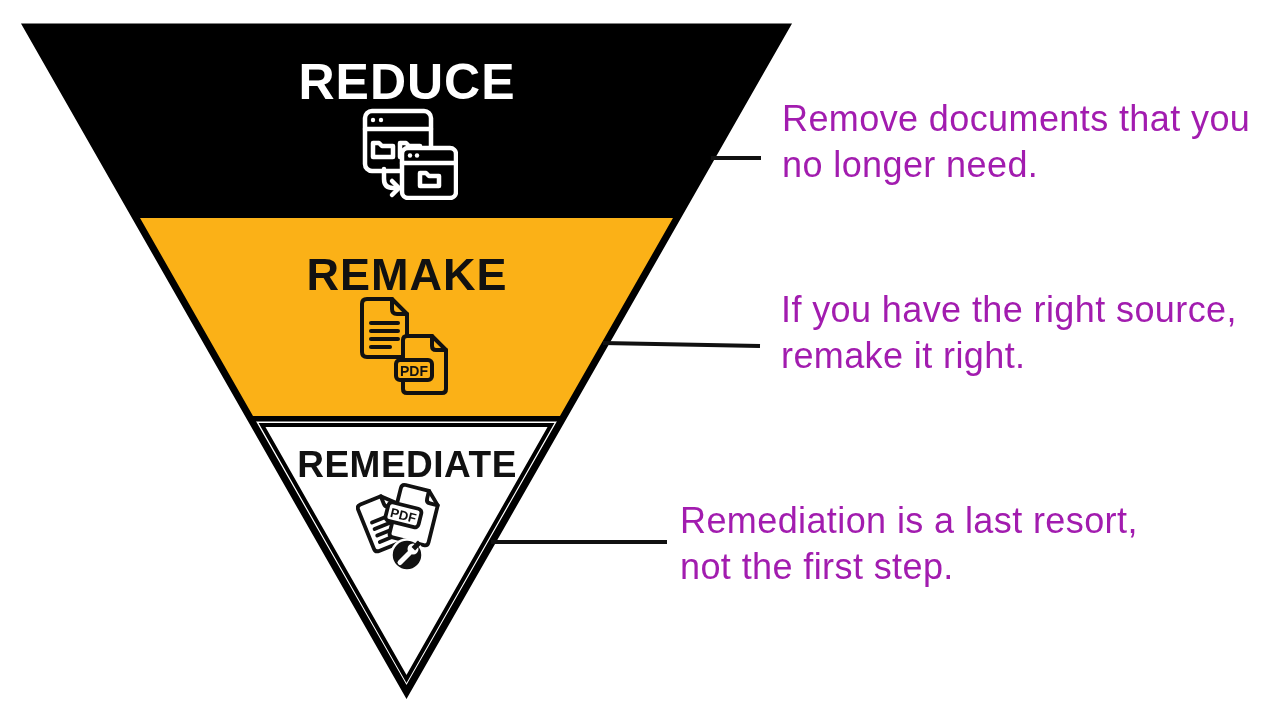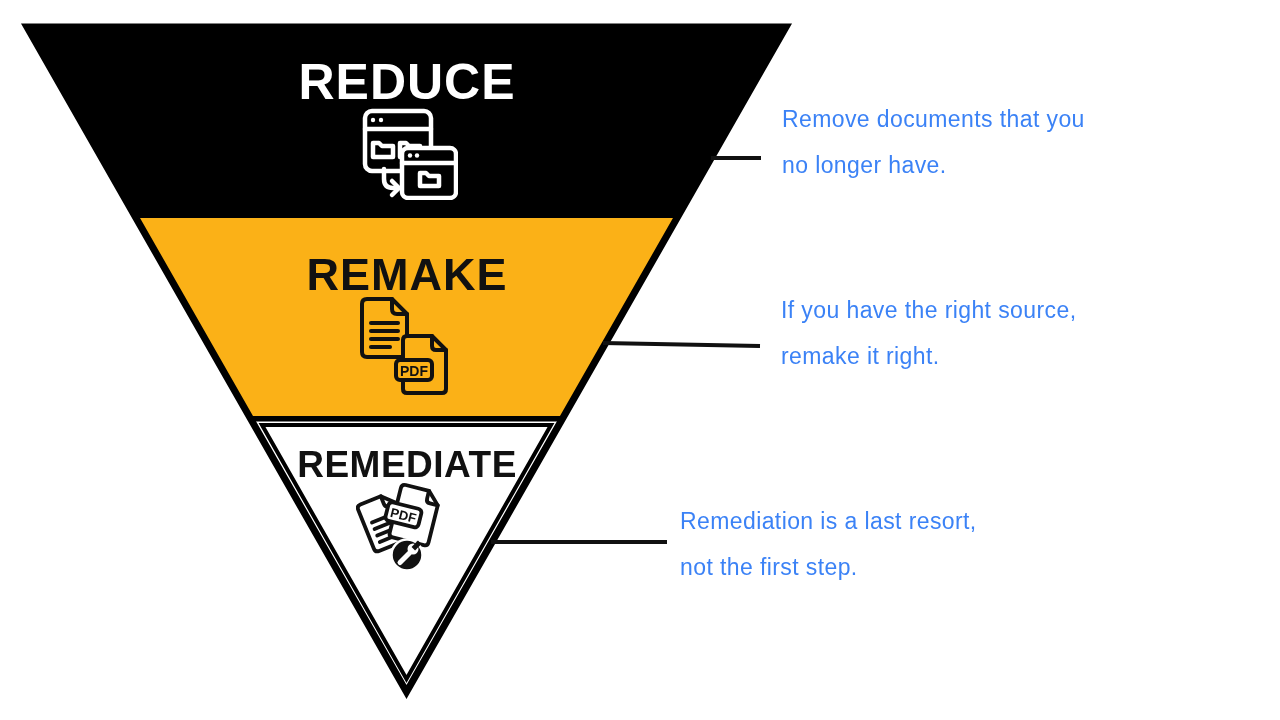--- a/index.html
+++ b/index.html
@@ -13,21 +13,21 @@
     font-weight:bold;line-height:1;letter-spacing:1px;color:#111;
   }
   .label-reduce{top:57px;font-size:50px;color:#ffffff;}
   .label-remake{top:252px;font-size:45px;}
   .label-remediate{top:446px;font-size:37px;letter-spacing:0.5px;}
   .icon-box{position:absolute;}
   .icon-reduce{left:362px;top:108px;width:96px;height:92px;}
   .icon-remake{left:354px;top:296px;width:104px;height:102px;}
   .icon-remediate{left:356px;top:482px;width:92px;height:92px;}
   .annotation{
-    position:absolute;color:#3b82f6;font-size:23px;line-height:46px;
+    position:absolute;color:#a21caf;font-size:36px;line-height:46px;
     letter-spacing:0.4px;white-space:nowrap;
   }
   .ann-reduce{left:782px;top:96px;}
   .ann-remake{left:781px;top:287px;}
   .ann-remediate{left:680px;top:498px;}
 </style>
 </head>
 <body>
 
 <div class="stage">
@@ -108,21 +108,21 @@
     <g>
       <circle cx="51" cy="73" r="15.5" fill="#111111" stroke="#ffffff" stroke-width="2.5"></circle>
       <line x1="44" y1="80.5" x2="53.5" y2="71" stroke="#ffffff" stroke-width="5" stroke-linecap="round"></line>
       <circle cx="57" cy="67" r="5.5" fill="#ffffff"></circle>
       <rect x="58" y="59" width="5" height="9" fill="#111111" transform="rotate(45 60.5 63.5)"></rect>
     </g>
   </svg>
 
   <div class="annotation ann-reduce">
     <div class="ann-line">Remove documents that you</div>
-    <div class="ann-line">no longer have.</div>
+    <div class="ann-line">no longer need.</div>
   </div>
   <div class="annotation ann-remediate">
     <div class="ann-line">Remediation is a last resort,</div>
     <div class="ann-line">not the first step.</div>
   </div>
   <div class="annotation ann-remake">
     <div class="ann-line">If you have the right source,</div>
     <div class="ann-line">remake it right.</div>
   </div>
 

